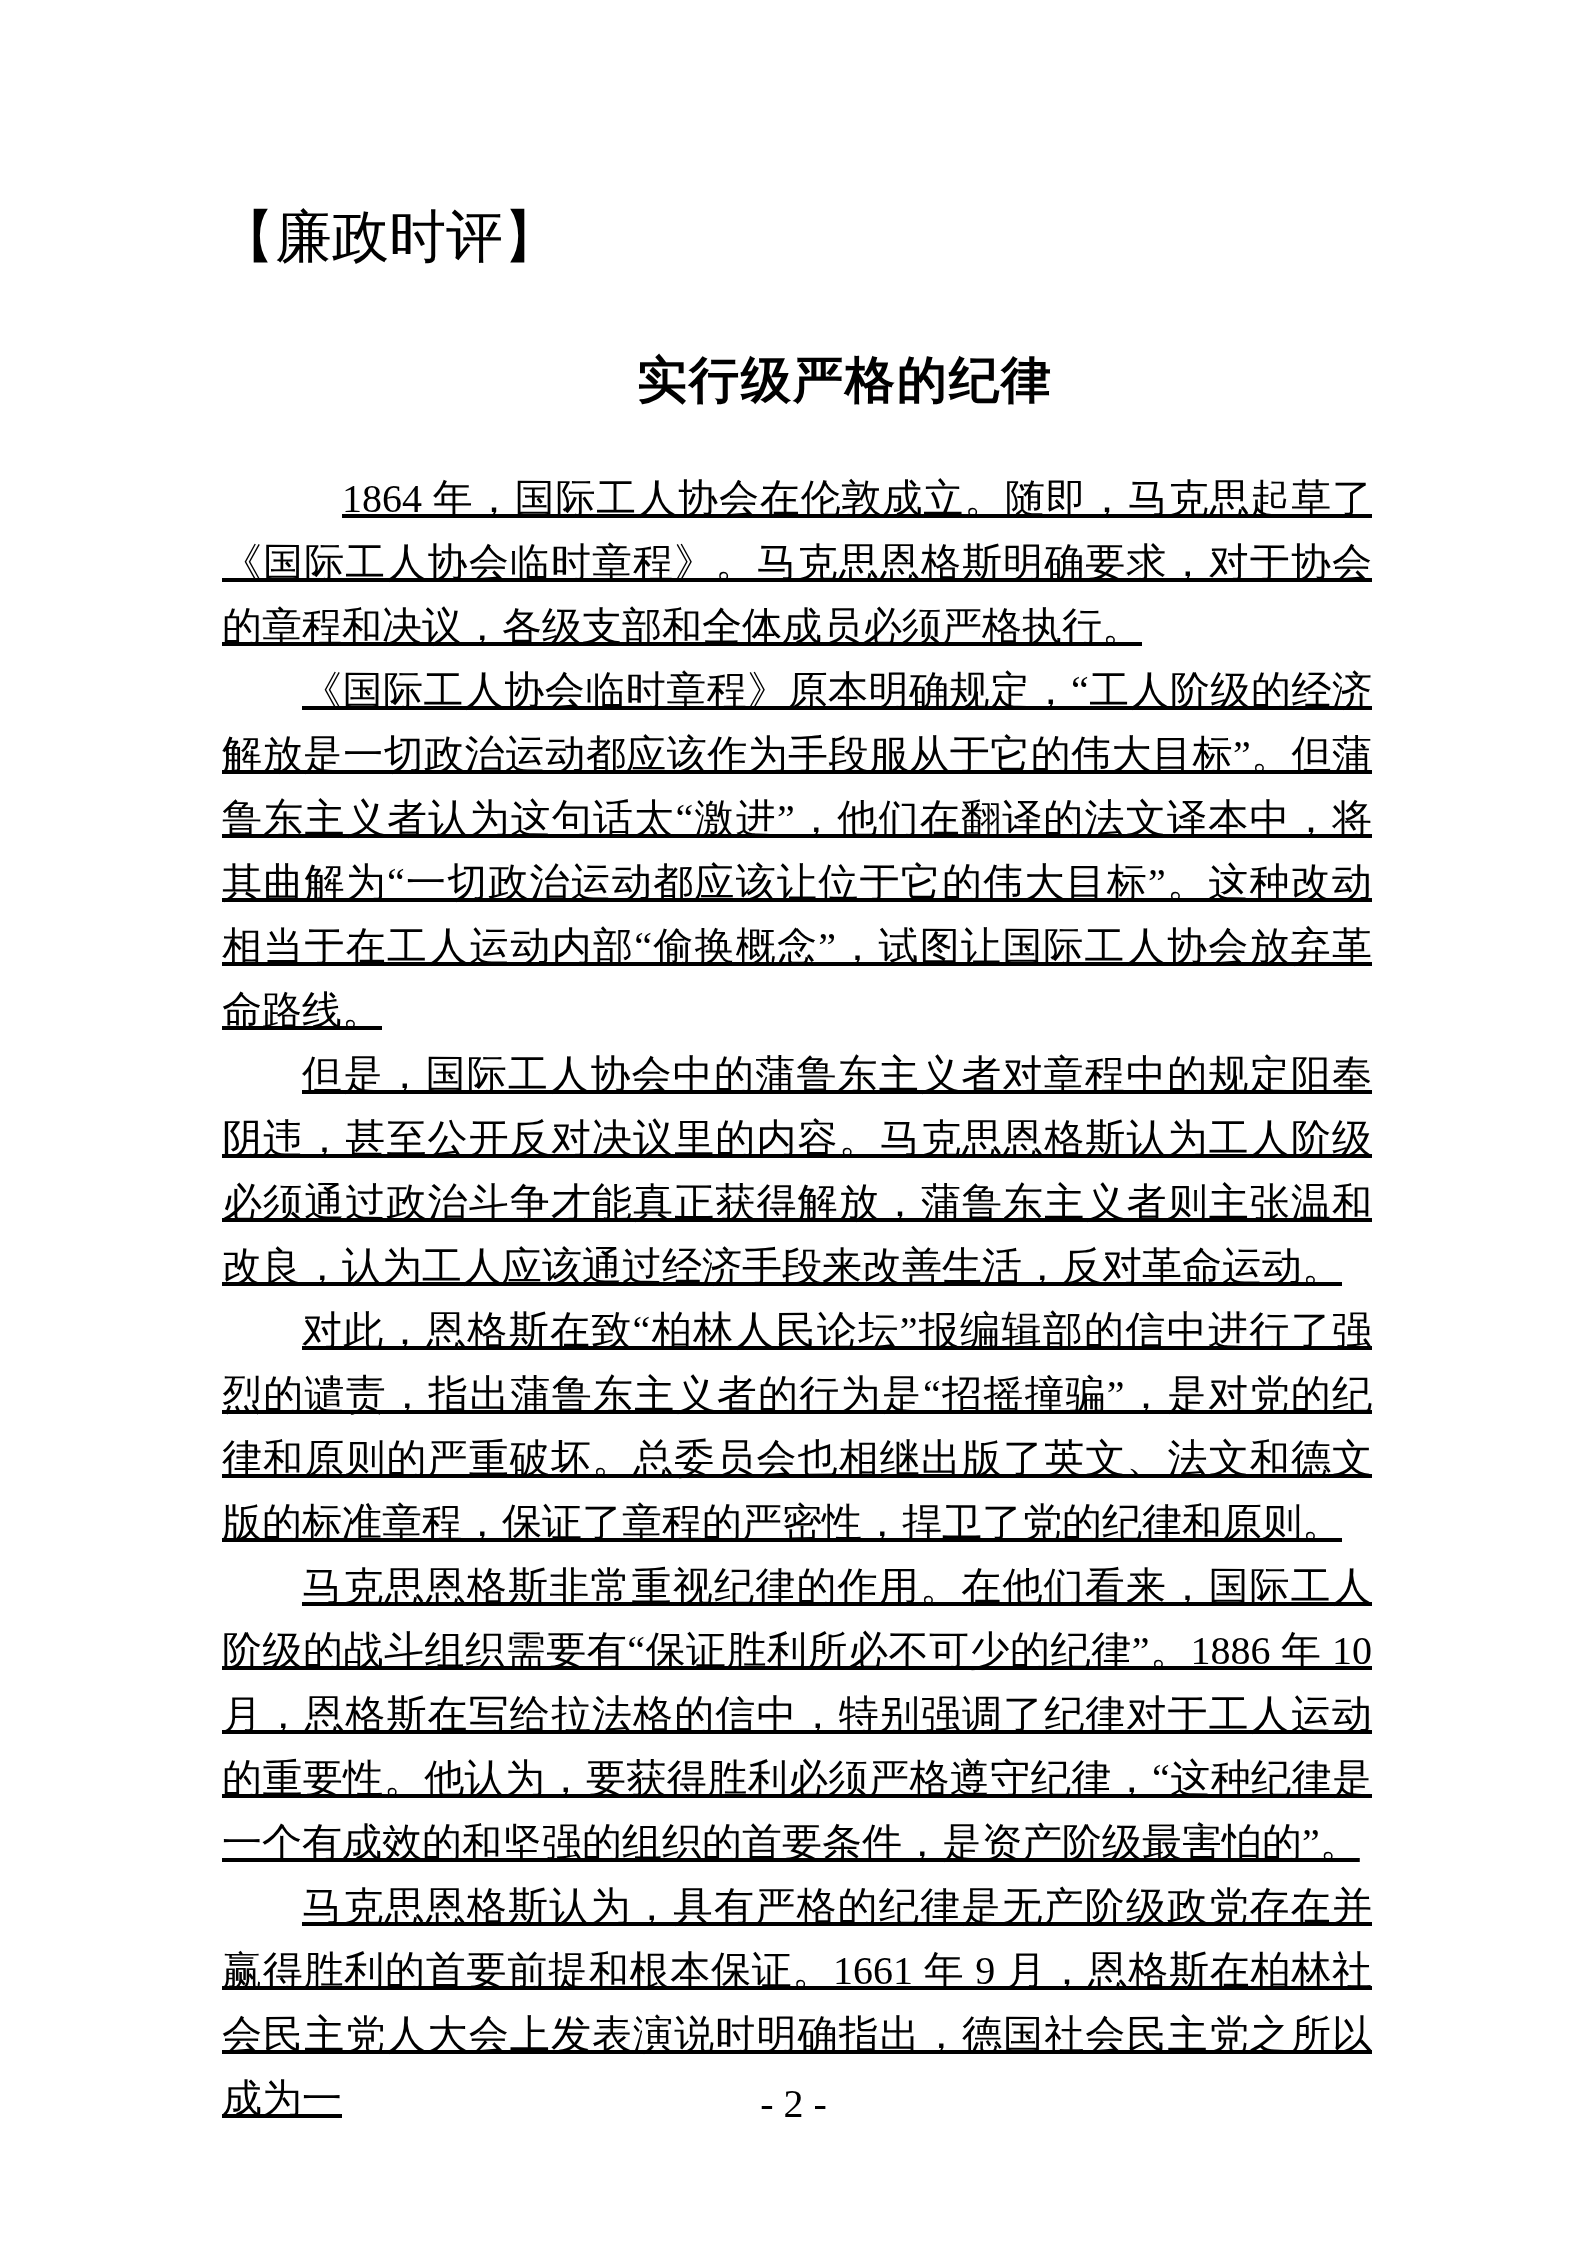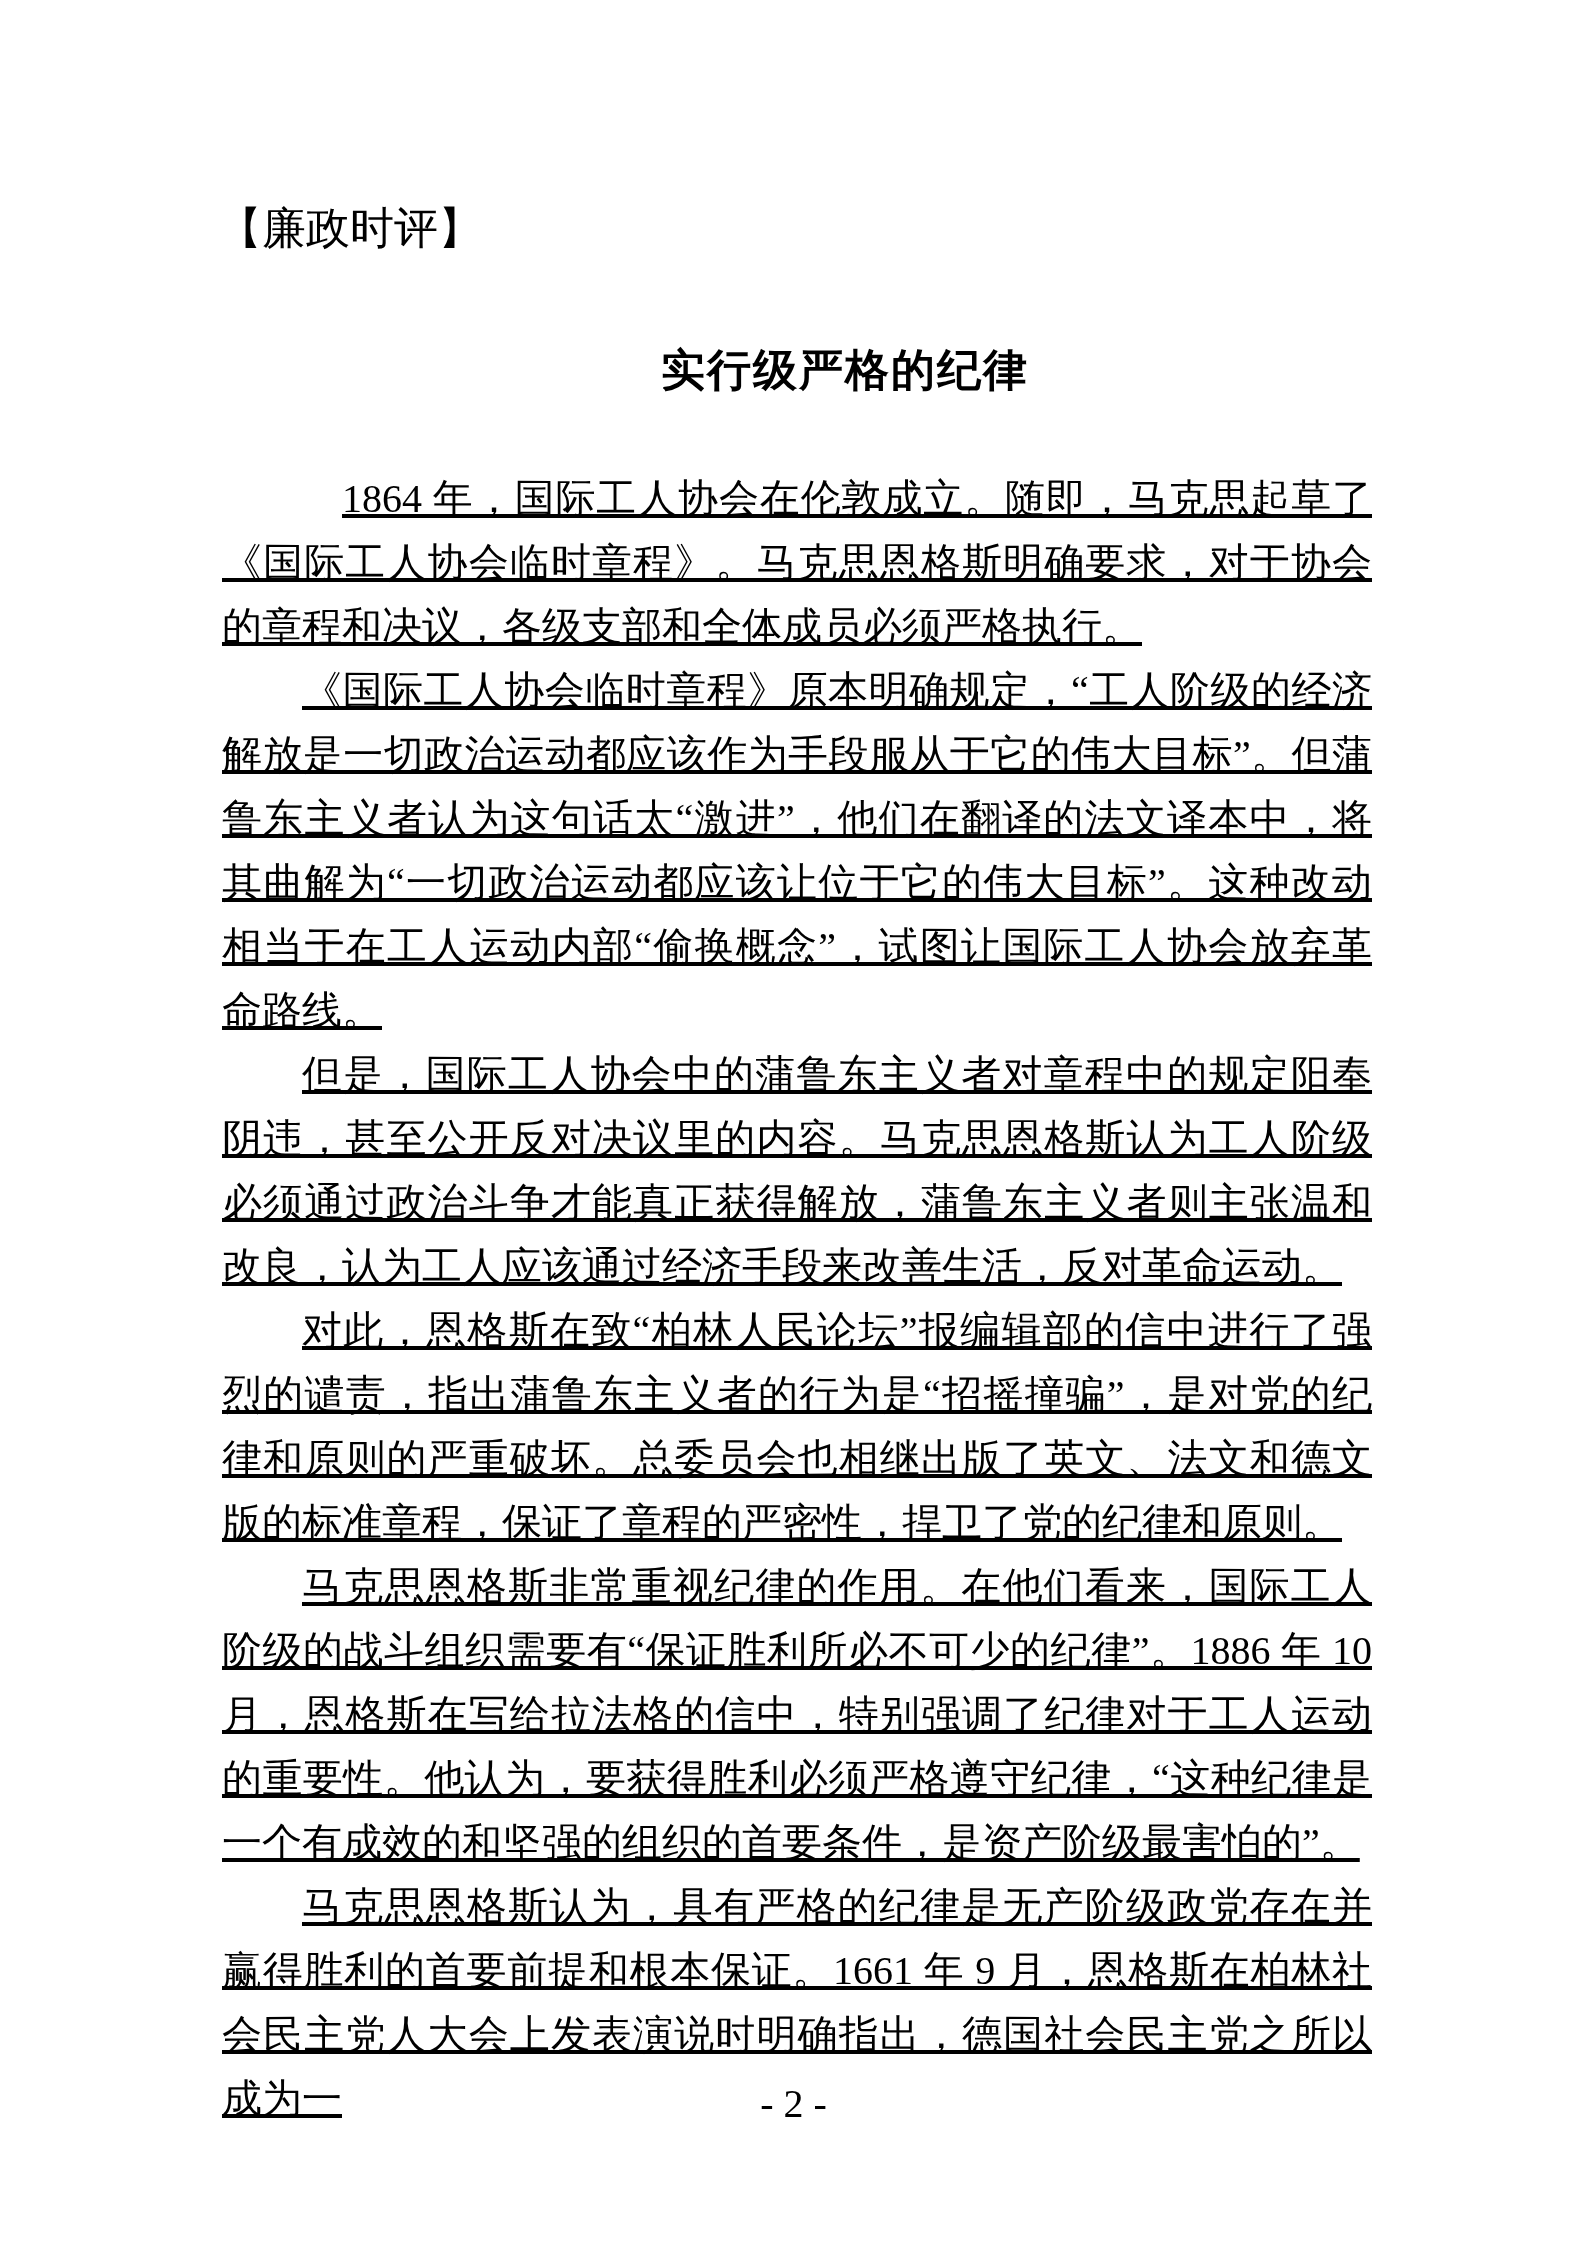--- a/index.html
+++ b/index.html
@@ -13,31 +13,31 @@
     height: 2245px;
     background: #ffffff;
     color: #000000;
     font-family: "Liberation Serif", "DejaVu Serif", serif;
     overflow: hidden;
   }
   .category {
     position: absolute;
     top: 203px;
     left: 218px;
-    font-size: 44px;
+    font-size: 57px;
     line-height: 1.2;
     white-space: nowrap;
   }
   .title {
     position: absolute;
     top: 316px;
     left: 222px;
     width: 1150px;
     text-align: center;
-    font-size: 44px;
+    font-size: 50px;
     font-weight: bold;
     line-height: 1.2;
     transform: translateX(48px);
     letter-spacing: 2px;
   }
   .body-text {
     position: absolute;
     top: 467px;
     left: 222px;
     width: 1150px;

